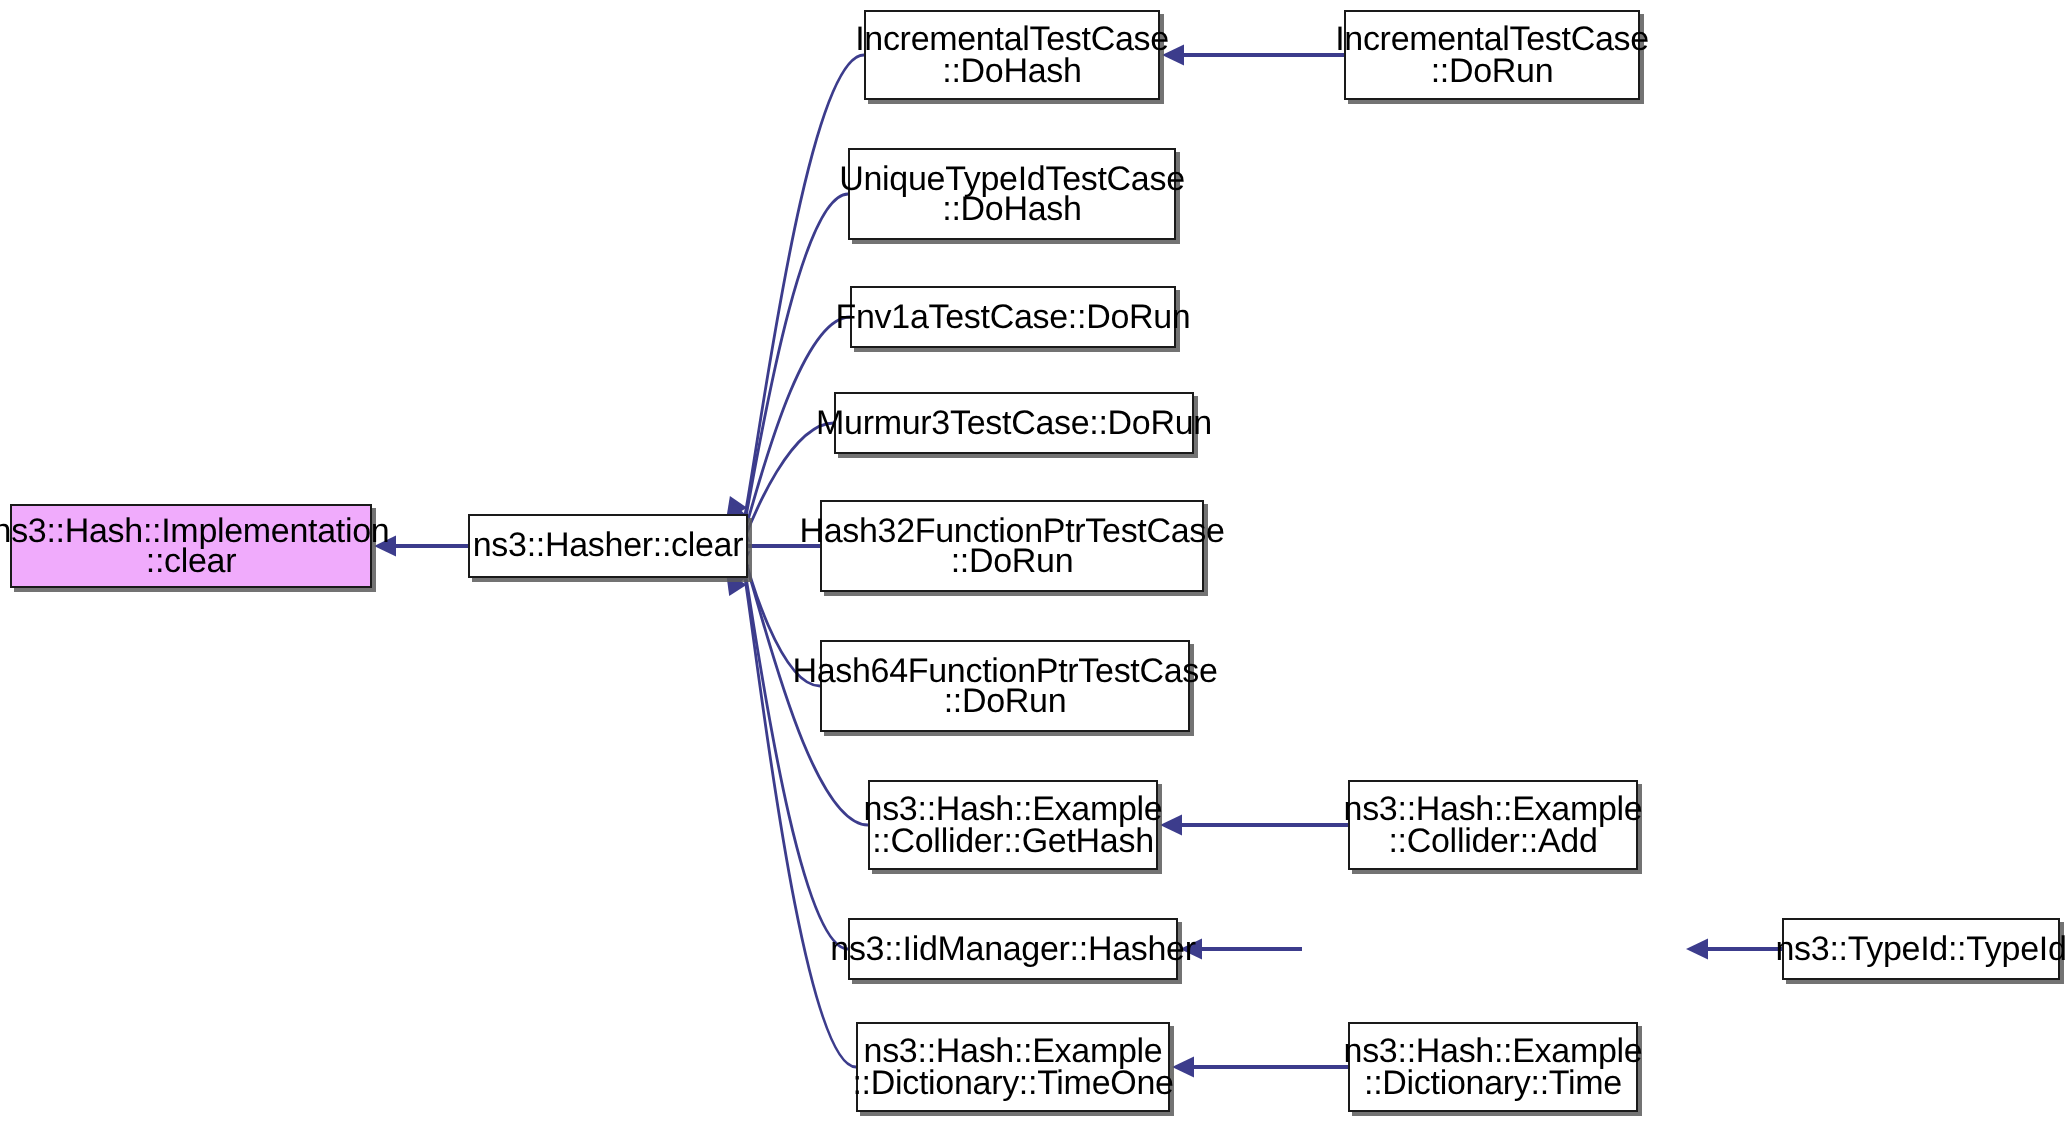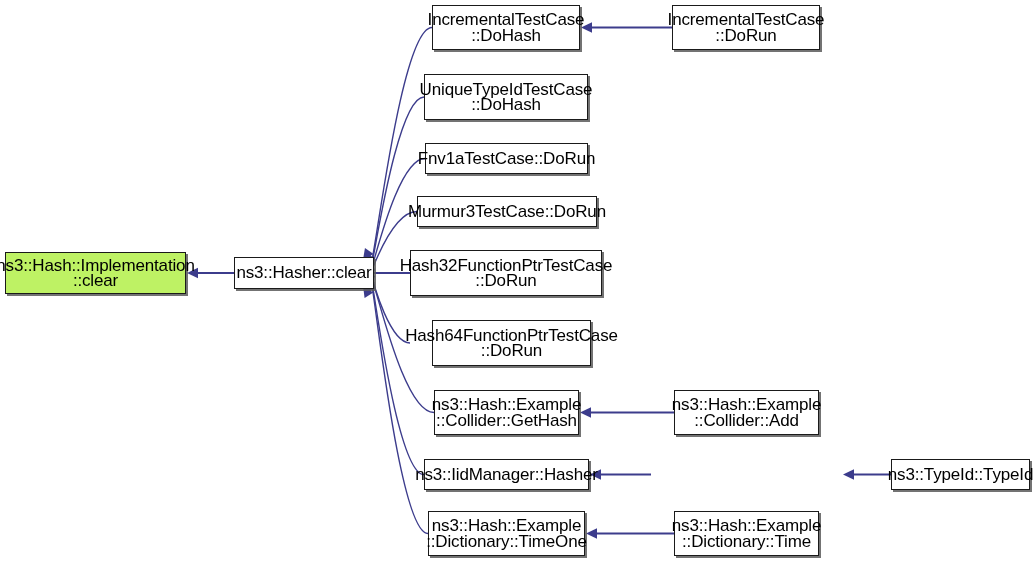--- a/index.html
+++ b/index.html
@@ -35,21 +35,21 @@
     justify-content: center;
     text-align: center;
     color: #000000;
     font-size: 17px;
     line-height: 15.5px;
     letter-spacing: -0.15px;
     white-space: pre-line;
     z-index: 5;
   }
   .node.highlight {
-    background: #bef264;
+    background: #f0abfc;
   }
   .node-label {
     display: block;
     padding: 0 4px;
   }
 </style>
 </head>
 <body>
 
 <div id="canvas">
@@ -89,21 +89,21 @@
 ::clear</span></div>
     <div class="node" style="left: 234px; top: 257px; width: 140px; height: 32px;"><span class="node-label">ns3::Hasher::clear</span></div>
     <div class="node" style="left: 432px; top: 5px; width: 148px; height: 45px;"><span class="node-label">IncrementalTestCase
 ::DoHash</span></div>
     <div class="node" style="left: 424px; top: 74px; width: 164px; height: 46px;"><span class="node-label">UniqueTypeIdTestCase
 ::DoHash</span></div>
     <div class="node" style="left: 425px; top: 143px; width: 163px; height: 31px;"><span class="node-label">Fnv1aTestCase::DoRun</span></div>
     <div class="node" style="left: 417px; top: 196px; width: 180px; height: 31px;"><span class="node-label">Murmur3TestCase::DoRun</span></div>
     <div class="node" style="left: 410px; top: 250px; width: 192px; height: 46px;"><span class="node-label">Hash32FunctionPtrTestCase
 ::DoRun</span></div>
-    <div class="node" style="left: 432px; top: 320px; width: 159px; height: 46px;"><span class="node-label">Hash64FunctionPtrTestCase
+    <div class="node" style="left: 410px; top: 320px; width: 185px; height: 46px;"><span class="node-label">Hash64FunctionPtrTestCase
 ::DoRun</span></div>
     <div class="node" style="left: 434px; top: 390px; width: 145px; height: 45px;"><span class="node-label">ns3::Hash::Example
 ::Collider::GetHash</span></div>
     <div class="node" style="left: 424px; top: 459px; width: 165px; height: 31px;"><span class="node-label">ns3::IidManager::Hasher</span></div>
     <div class="node" style="left: 428px; top: 511px; width: 157px; height: 45px;"><span class="node-label">ns3::Hash::Example
 ::Dictionary::TimeOne</span></div>
     <div class="node" style="left: 672px; top: 5px; width: 148px; height: 45px;"><span class="node-label">IncrementalTestCase
 ::DoRun</span></div>
     <div class="node" style="left: 674px; top: 390px; width: 145px; height: 45px;"><span class="node-label">ns3::Hash::Example
 ::Collider::Add</span></div>

